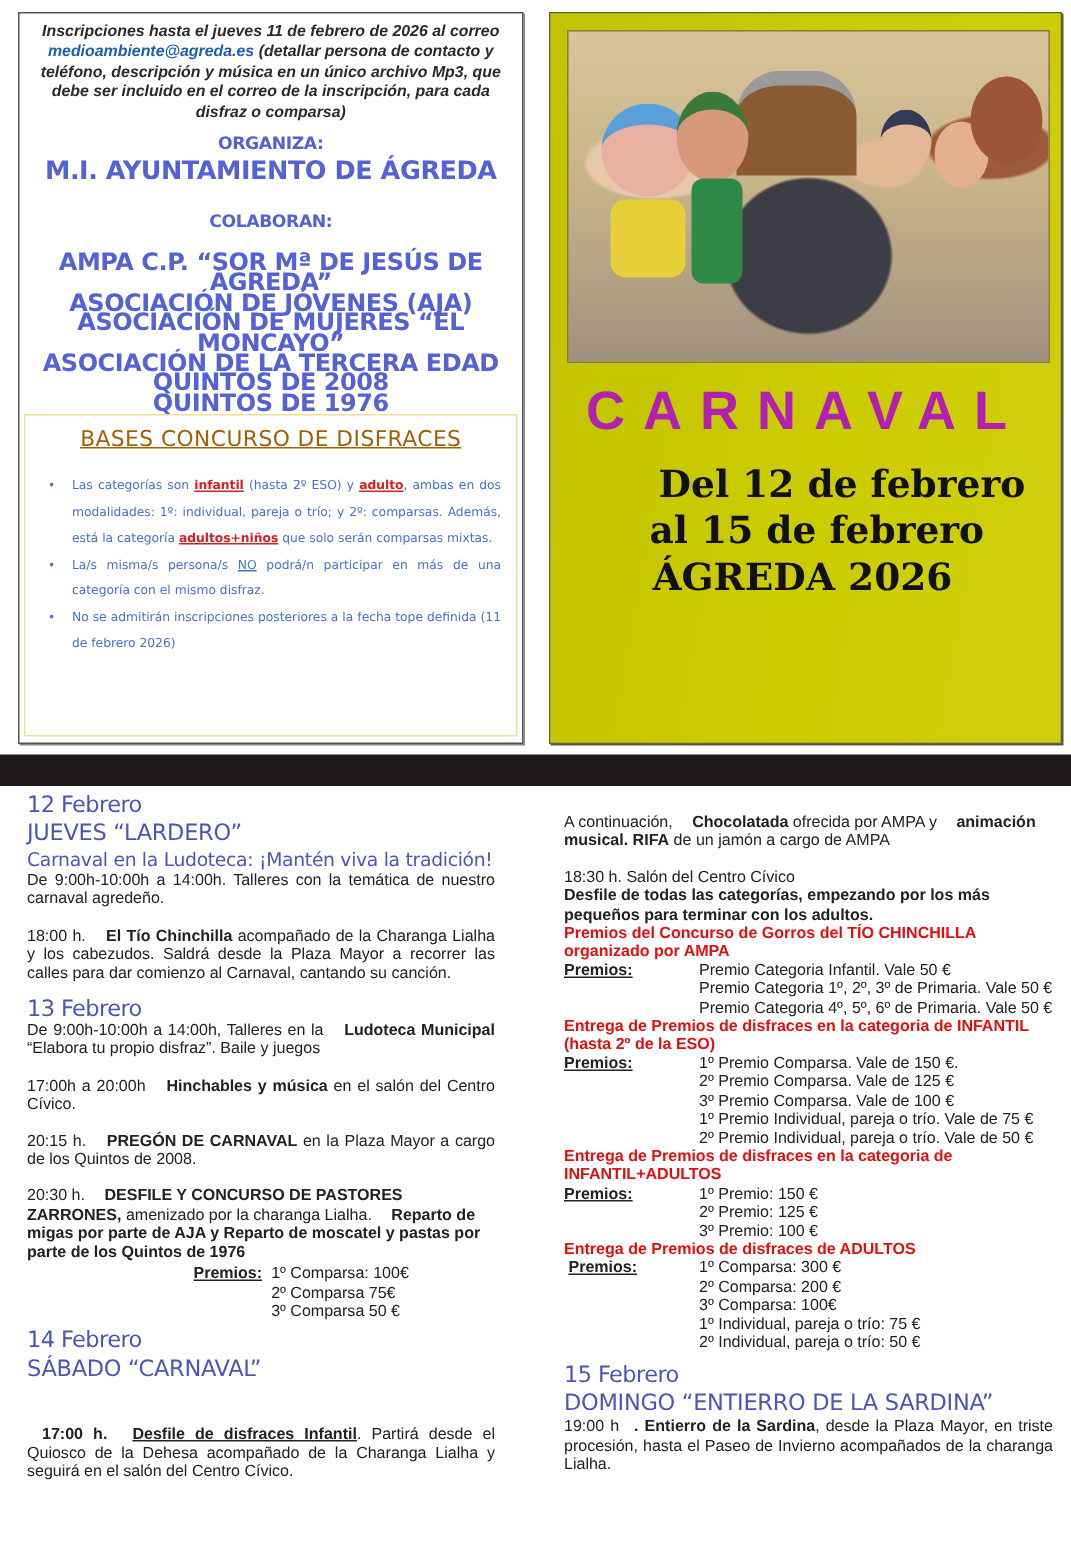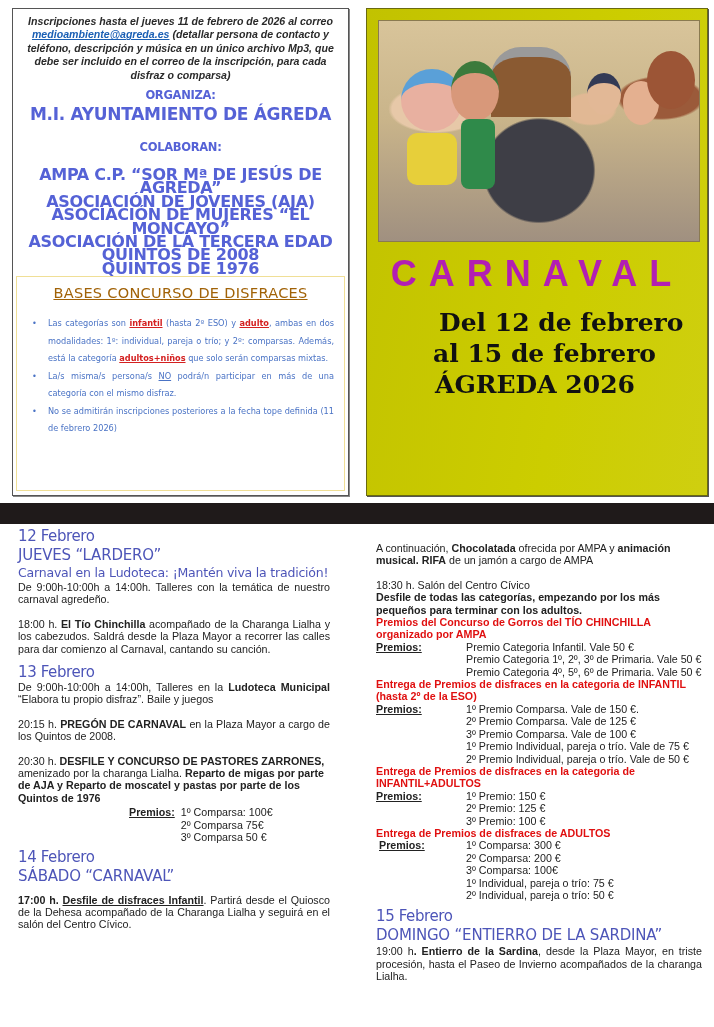--- a/index.html
+++ b/index.html
@@ -8,21 +8,21 @@
 
   
   .left-box {
     position: absolute; left: 12px; top: 8px; width: 337px; height: 488px;
     border: 1px solid #555; box-shadow: 1px 1px 0 #888; background: #fff;
   }
   .inscr {
     margin: 6px 8px 0 8px; text-align: center; font-style: italic; font-weight: bold;
     font-size: 10.6px; line-height: 13.4px; color: #2a2a2a;
   }
-  .inscr .email { color: #1a5fb4; text-decoration: underline; }
+  .inscr .email { color: #1a5fb4; }
   .organiza-label, .colab-label, .org-line, .colab-line {
     text-align: center; color: #5562d6; font-family: "DejaVu Sans", sans-serif;
     font-weight: bold; letter-spacing: -0.3px; text-transform: uppercase;
   }
   .organiza-label { margin-top: 6px; font-size: 11.5px; }
   .org-line { font-size: 17px; margin-top: 2px; }
   .colab-label { margin-top: 16px; font-size: 11.5px; }
   .colab-list { margin-top: 14px; }
   .colab-line { font-size: 16px; line-height: 13.4px; }
 
@@ -87,21 +87,21 @@
   .col-left { left: 18px; width: 312px; }
   .col-right { left: 376px; width: 326px; }
   .day-date, .day-name, .day-sub {
     font-family: "DejaVu Sans", sans-serif; color: #4d55b8; font-weight: normal;
   }
   .day-date { font-size: 15px; line-height: 18px; letter-spacing: -0.4px; }
   .day-name { font-size: 15px; line-height: 20px; letter-spacing: -0.2px; }
   .day-sub { font-size: 12.5px; line-height: 16px; letter-spacing: -0.2px; }
   .para { text-align: justify; margin-bottom: 12px; }
   .para.tight { margin-bottom: 2px; }
-  b { font-weight: bold; }
+  b { font-weight: bold; margin-left: 10px; }
   .red-head { color: #e01010; font-weight: bold; }
   .ul { text-decoration: underline; }
   .prize-block { display: flex; }
   .prize-label { font-weight: bold; text-decoration: underline; flex: 0 0 auto; }
   .prize-items div { white-space: nowrap; }
 </style>
 </head>
 <body>
 
 <section class="left-box">
@@ -166,36 +166,39 @@
   <p class="para">De 9:00h-10:00h a 14:00h. Talleres con la temática de nuestro carnaval agredeño.</p>
   <p class="para" style="margin-bottom:8px;">
     <span>18:00 h. </span><b>El Tío Chinchilla</b><span> acompañado de la Charanga Lialha y los cabezudos. Saldrá desde la Plaza Mayor a recorrer las calles para dar comienzo al Carnaval, cantando su canción.</span>
   </p>
 
   <div class="day-date">13 Febrero</div>
   <p class="para">
     <span>De 9:00h-10:00h a 14:00h, Talleres en la </span><b>Ludoteca Municipal</b><span> “Elabora tu propio disfraz”. Baile y juegos</span>
   </p>
   <p class="para">
+    <span>17:00h a 20:00h </span><b>Hinchables y música</b><span> en el salón del Centro Cívico.</span>
+  </p>
+  <p class="para">
     <span>20:15 h.  </span><b>PREGÓN DE CARNAVAL</b><span> en la Plaza Mayor a cargo de los Quintos de 2008.</span>
   </p>
   <p class="para tight" style="text-align:left;">
     <span>20:30 h.  </span><b>DESFILE Y CONCURSO DE PASTORES ZARRONES,</b><span> amenizado por la charanga Lialha. </span><b>Reparto de migas por parte de AJA y Reparto de moscatel y pastas por parte de los Quintos de 1976</b>
   </p>
   <div class="prize-block" style="padding-left:111px;margin-bottom:4px;">
     <span class="prize-label" style="margin-right:6px;">Premios:</span>
     <div class="prize-items">
       <div>1º Comparsa: 100€</div>
       <div>2º Comparsa 75€</div>
       <div>3º Comparsa 50 €</div>
     </div>
   </div>
 
   <div class="day-date">14 Febrero</div>
-  <div class="day-name" style="margin-bottom:8px;">SÁBADO “CARNAVAL”</div>
+  <div class="day-name" style="margin-bottom:28px;">SÁBADO “CARNAVAL”</div>
   <p class="para">
     <b>17:00 h. </b><b class="ul">Desfile de disfraces Infantil</b><span>. Partirá desde el Quiosco de la Dehesa acompañado de la Charanga Lialha y seguirá en el salón del Centro Cívico.</span>
   </p>
 </section>
 
 <section class="col col-right" style="top:542px;">
   <p class="para" style="text-align:left;">
     <span>A continuación, </span><b>Chocolatada</b><span> ofrecida por AMPA y </span><b>animación musical. RIFA</b><span> de un jamón a cargo de AMPA</span>
   </p>
   <div style="font-weight:normal;">18:30 h. Salón del Centro Cívico</div>

